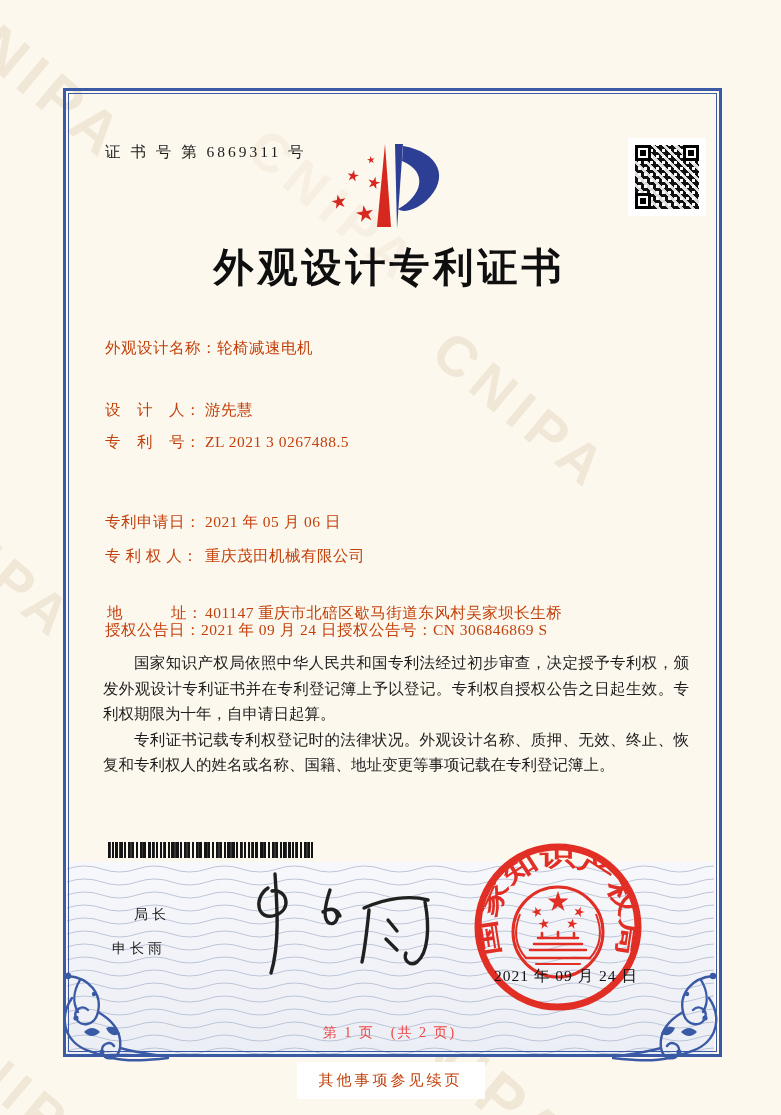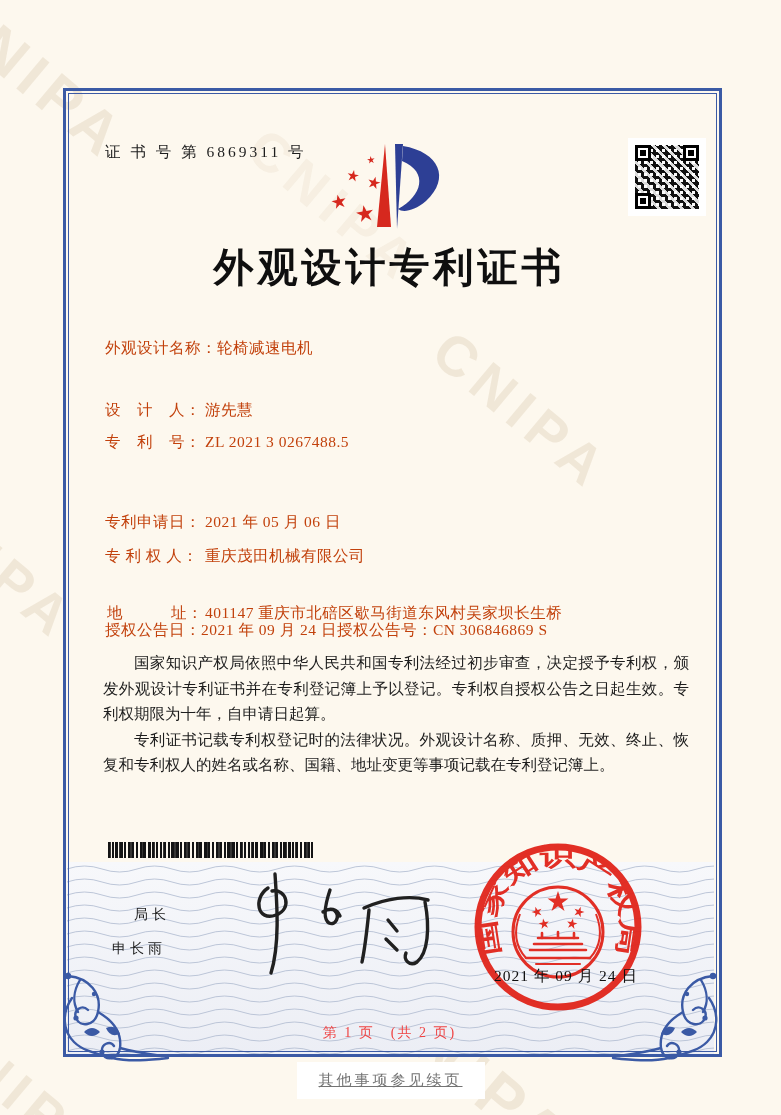--- a/index.html
+++ b/index.html
@@ -50,21 +50,21 @@
   .signature{position:absolute;left:228px;top:868px;z-index:3;}
   
   .seal{position:absolute;left:468px;top:838px;z-index:5;opacity:.95;}
   .seal-date{position:absolute;left:494px;top:966px;font-size:15.5px;letter-spacing:1px;
              color:#101010;z-index:6;white-space:nowrap;}
   
   .pageinfo{position:absolute;left:63px;top:1024px;width:653px;text-align:center;
             font-size:14px;letter-spacing:2px;z-index:3;color:#ef4444;}
   .note{position:absolute;left:50%;top:1062px;transform:translateX(-50%);
         background:#ffffff;padding:9px 22px;font-size:15px;letter-spacing:3px;
-        z-index:3;color:#737373;white-space:nowrap;text-decoration:underline;}
+        z-index:3;color:#c2410c;white-space:nowrap;}
 </style>
 </head>
 <body>
 
 <div class="page">
 
   <div class="wm" style="left:-30px;top:-22px;font-size:60px;">CNIPA</div>
   <div class="wm" style="left:276px;top:116px;font-size:54px;opacity:.55;">CNIPA</div>
   <div class="wm" style="left:462px;top:318px;font-size:56px;">CNIPA</div>
   <div class="wm" style="left:-72px;top:468px;font-size:56px;">CNIPA</div>

